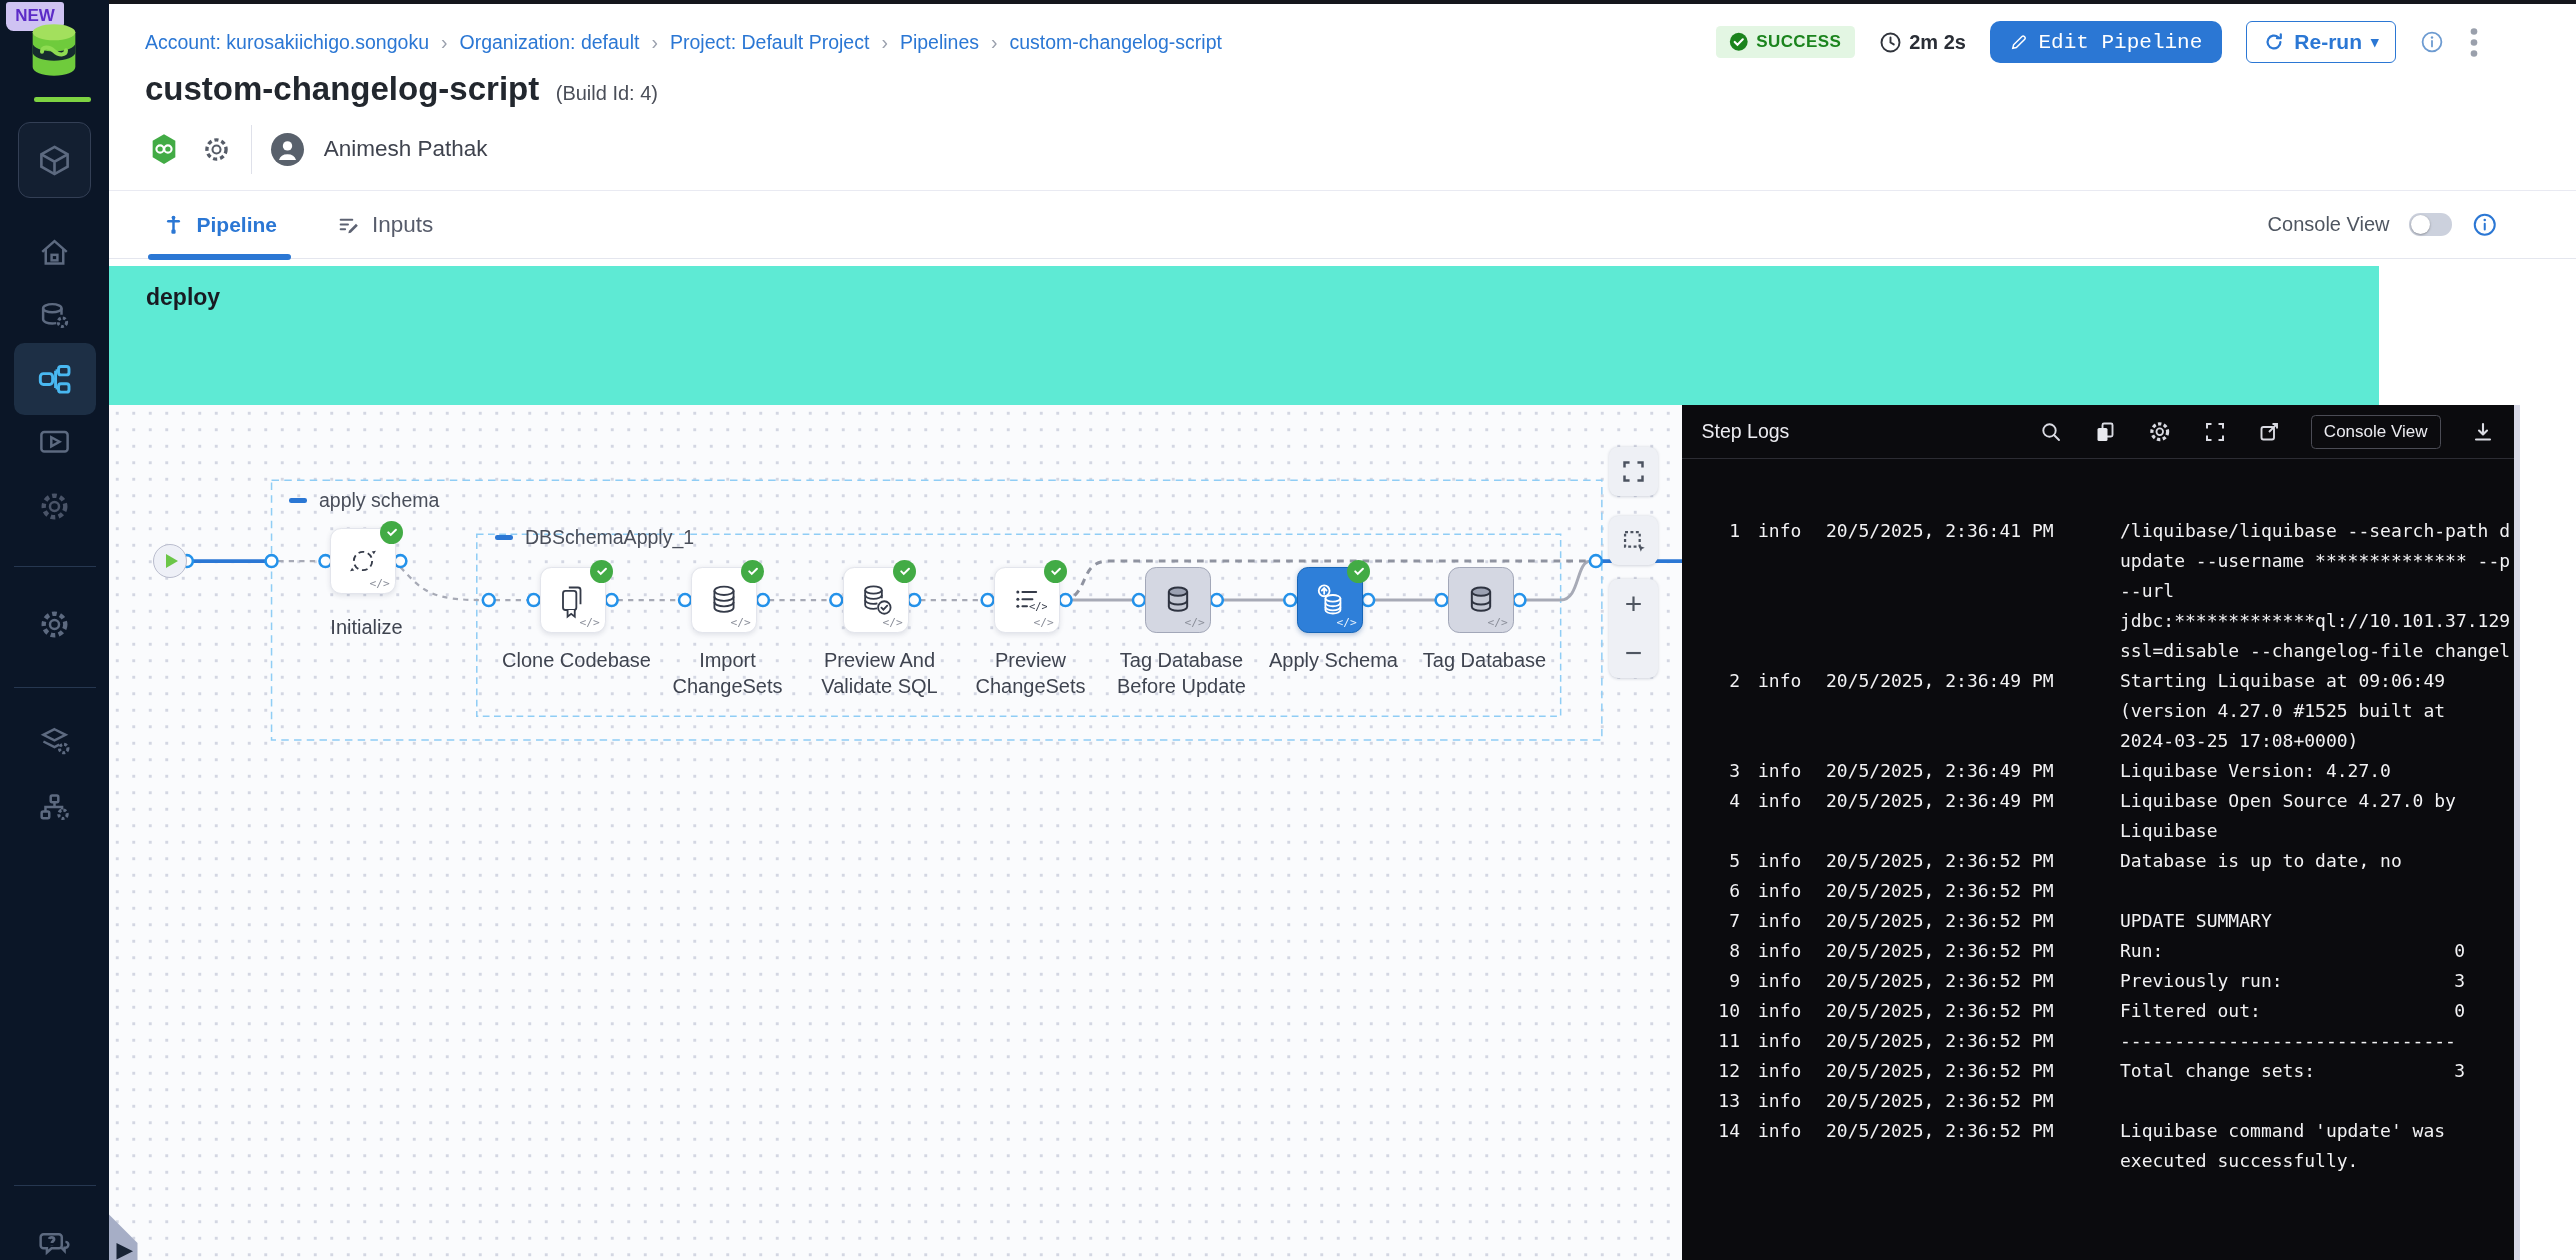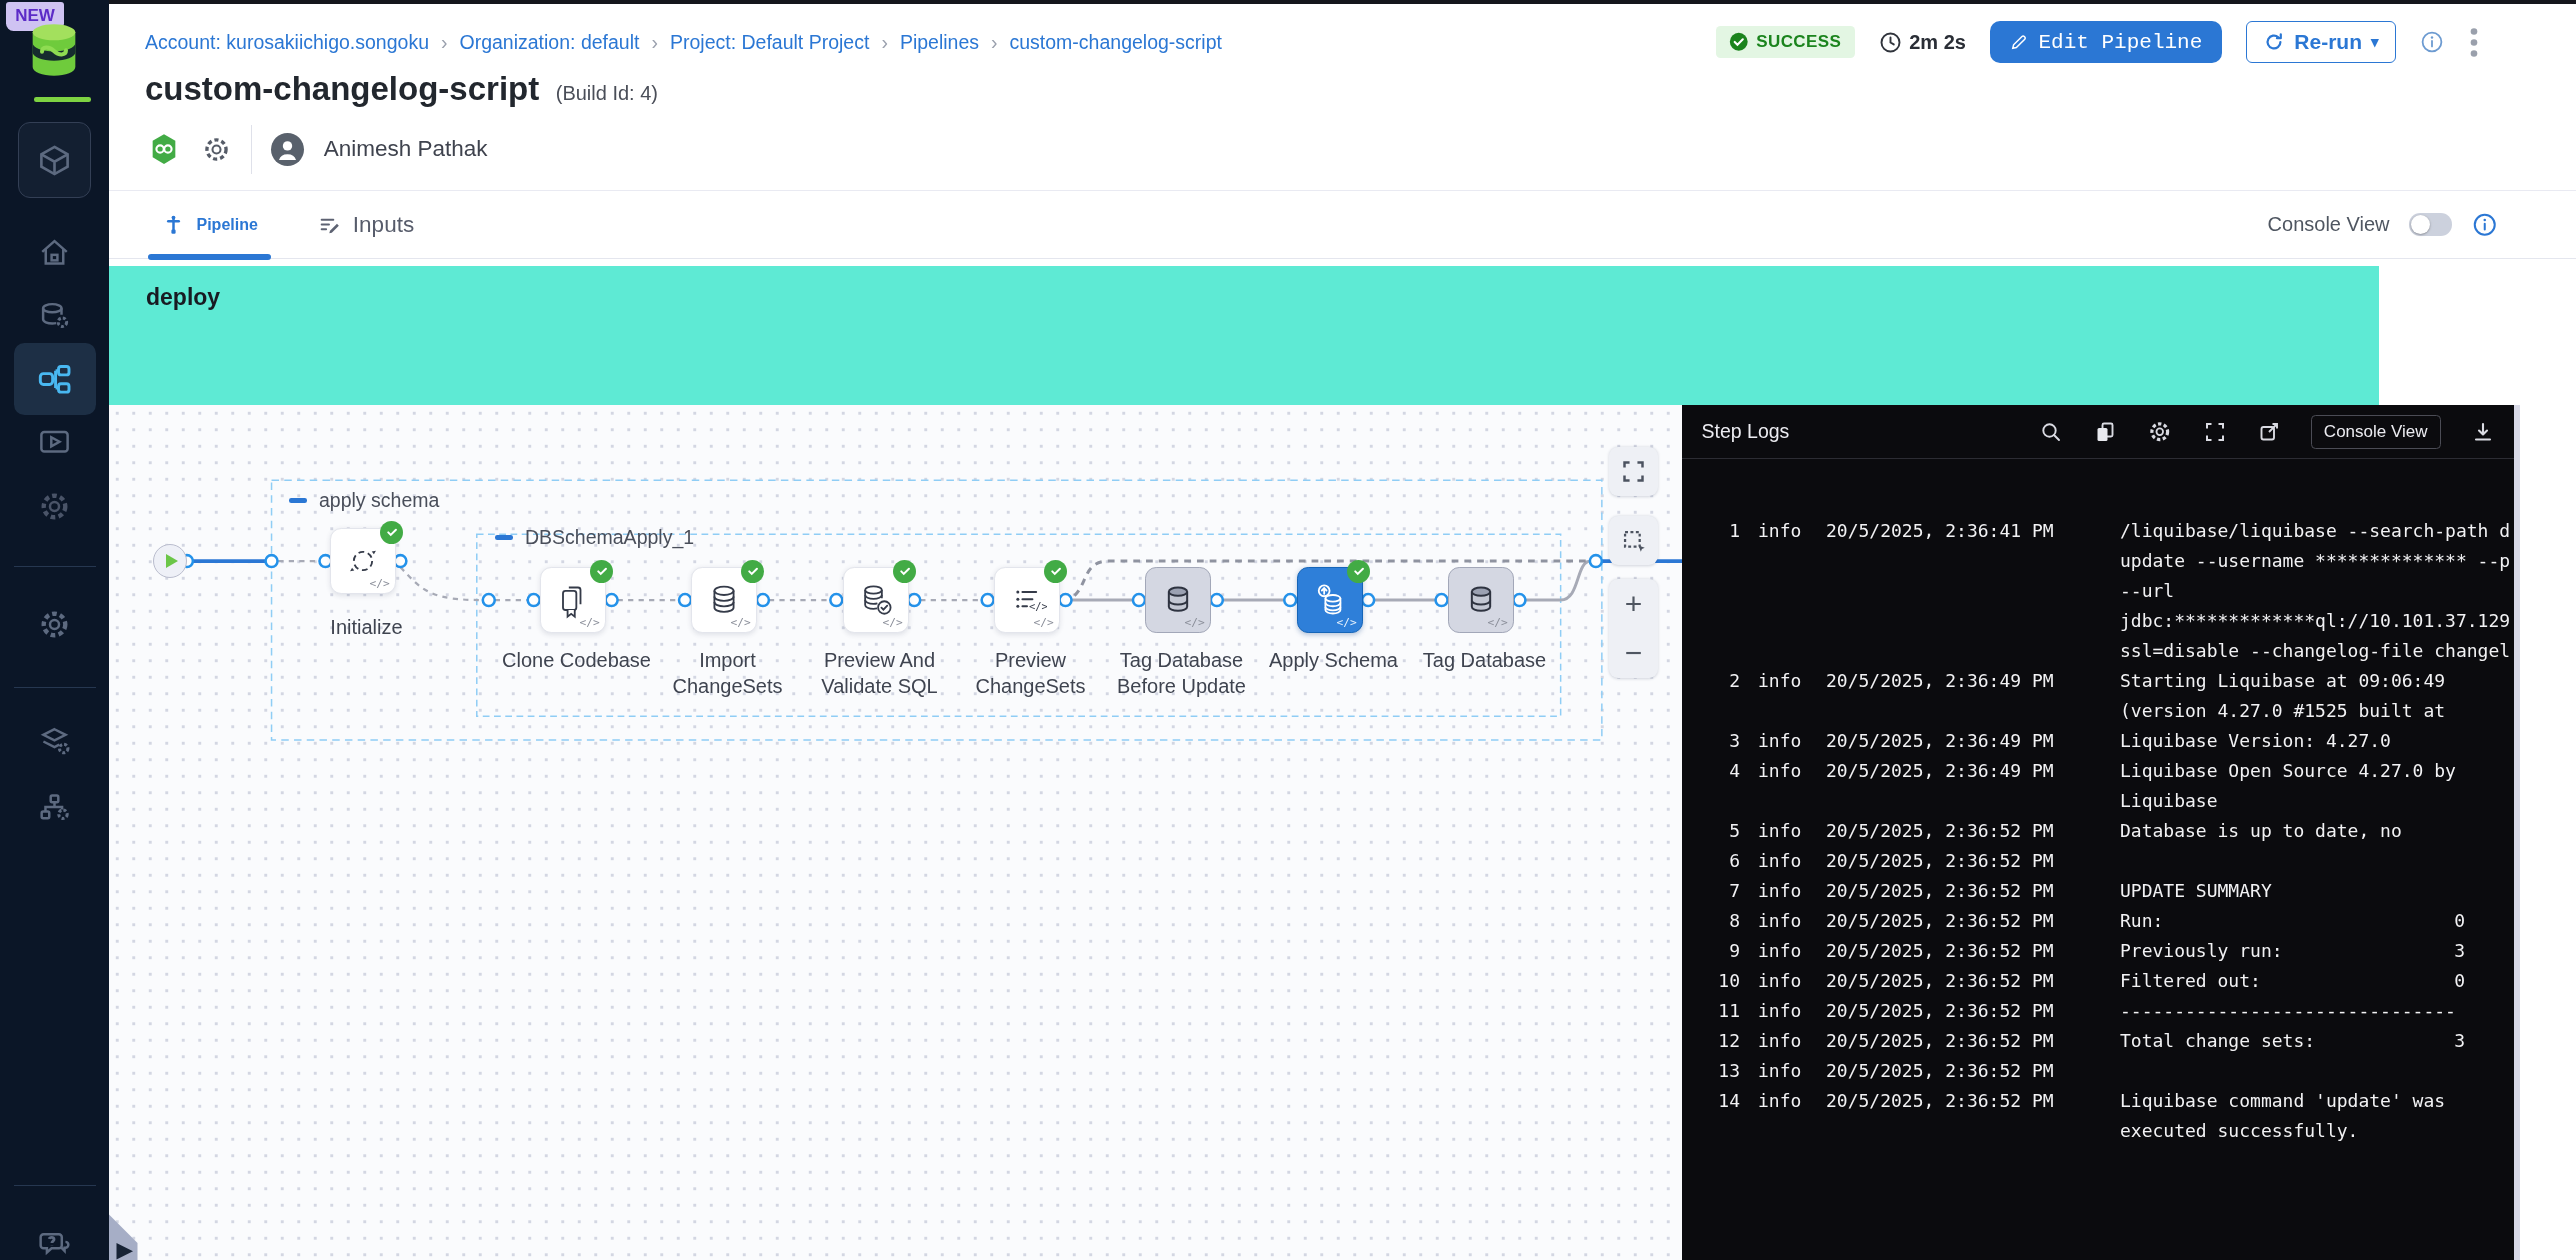--- a/index.html
+++ b/index.html
@@ -48,21 +48,21 @@
 
   #meta-row { left:147px; top:123px; height:52px; display:flex; align-items:center; gap:19.5px; }
   .vdiv { width:0.7px; height:49px; background:#dfe1ea; }
   .avatar { width:33px; height:33px; border-radius:50%; background:#59616c; display:flex; align-items:center; justify-content:center; }
   #author-name { font-size:22.5px; color:#3f434e; }
 
   
   #hr1 { left:109px; top:190px; width:2467px; height:0.7px; background:#e9eaf2; }
   #tabs { left:109px; top:191px; width:2467px; height:68px; background:#fff; border-bottom:0.7px solid #e4e6ee; display:flex; align-items:center; }
   .tab { display:flex; align-items:center; gap:12px; height:100%; position:relative; cursor:pointer; }
-  #tab-pipeline { margin-left:39px; padding:0 13.5px; color:#2b77d4; font-size:16px; font-weight:bold; }
+  #tab-pipeline { margin-left:39px; padding:0 13.5px; color:#2b77d4; font-size:21px; font-weight:bold; }
   #tab-pipeline .underline { position:absolute; left:0; right:0; bottom:-1.5px; height:6px; background:#2b77d4; border-radius:3px; }
   #tab-inputs { margin-left:36px; padding:0 10.5px; color:#575c6b; font-size:22.5px; }
   #console-cluster { margin-left:auto; margin-right:79px; display:flex; align-items:center; gap:19.5px; }
   #console-label { font-size:20px; color:#4f5661; }
   .toggle { width:43px; height:22.5px; border-radius:11.2px; background:#ccd1dd; position:relative; cursor:pointer; }
   .toggle .knob { position:absolute; left:1.5px; top:1.5px; width:19.5px; height:19.5px; border-radius:50%; background:#fff;
     box-shadow:0 0.7px 2.2px rgba(0,0,0,.35); }
 
   
   #stage-info { left:109px; top:266px; width:2270px; height:145px; background:#5eead4; border-bottom:0.7px solid #e4e6ee; }
@@ -568,20 +568,21 @@
     </div>
   </div>
   <div id="log-body">
       <div class="lrow"><span class="ln">1</span><span class="ll">info</span><span class="lt">20/5/2025, 2:36:41 PM</span><span class="lm">/liquibase/liquibase --search-path db</span><span class="lv"></span></div>
       <div class="lrow"><span class="ln"></span><span class="ll"></span><span class="lt"></span><span class="lm">update --username ************** --pa</span><span class="lv"></span></div>
       <div class="lrow"><span class="ln"></span><span class="ll"></span><span class="lt"></span><span class="lm">--url</span><span class="lv"></span></div>
       <div class="lrow"><span class="ln"></span><span class="ll"></span><span class="lt"></span><span class="lm">jdbc:*************ql://10.101.37.129</span><span class="lv"></span></div>
       <div class="lrow"><span class="ln"></span><span class="ll"></span><span class="lt"></span><span class="lm">ssl=disable --changelog-file changelo</span><span class="lv"></span></div>
       <div class="lrow"><span class="ln">2</span><span class="ll">info</span><span class="lt">20/5/2025, 2:36:49 PM</span><span class="lm">Starting Liquibase at 09:06:49</span><span class="lv"></span></div>
       <div class="lrow"><span class="ln"></span><span class="ll"></span><span class="lt"></span><span class="lm">(version 4.27.0 #1525 built at</span><span class="lv"></span></div>
+      <div class="lrow"><span class="ln"></span><span class="ll"></span><span class="lt"></span><span class="lm">2024-03-25 17:08+0000)</span><span class="lv"></span></div>
       <div class="lrow"><span class="ln">3</span><span class="ll">info</span><span class="lt">20/5/2025, 2:36:49 PM</span><span class="lm">Liquibase Version: 4.27.0</span><span class="lv"></span></div>
       <div class="lrow"><span class="ln">4</span><span class="ll">info</span><span class="lt">20/5/2025, 2:36:49 PM</span><span class="lm">Liquibase Open Source 4.27.0 by</span><span class="lv"></span></div>
       <div class="lrow"><span class="ln"></span><span class="ll"></span><span class="lt"></span><span class="lm">Liquibase</span><span class="lv"></span></div>
       <div class="lrow"><span class="ln">5</span><span class="ll">info</span><span class="lt">20/5/2025, 2:36:52 PM</span><span class="lm">Database is up to date, no</span><span class="lv"></span></div>
       <div class="lrow"><span class="ln">6</span><span class="ll">info</span><span class="lt">20/5/2025, 2:36:52 PM</span><span class="lm"></span><span class="lv"></span></div>
       <div class="lrow"><span class="ln">7</span><span class="ll">info</span><span class="lt">20/5/2025, 2:36:52 PM</span><span class="lm">UPDATE SUMMARY</span><span class="lv"></span></div>
       <div class="lrow"><span class="ln">8</span><span class="ll">info</span><span class="lt">20/5/2025, 2:36:52 PM</span><span class="lm">Run:</span><span class="lv">0</span></div>
       <div class="lrow"><span class="ln">9</span><span class="ll">info</span><span class="lt">20/5/2025, 2:36:52 PM</span><span class="lm">Previously run:</span><span class="lv">3</span></div>
       <div class="lrow"><span class="ln">10</span><span class="ll">info</span><span class="lt">20/5/2025, 2:36:52 PM</span><span class="lm">Filtered out:</span><span class="lv">0</span></div>
       <div class="lrow"><span class="ln">11</span><span class="ll">info</span><span class="lt">20/5/2025, 2:36:52 PM</span><span class="lm">-------------------------------</span><span class="lv"></span></div>

